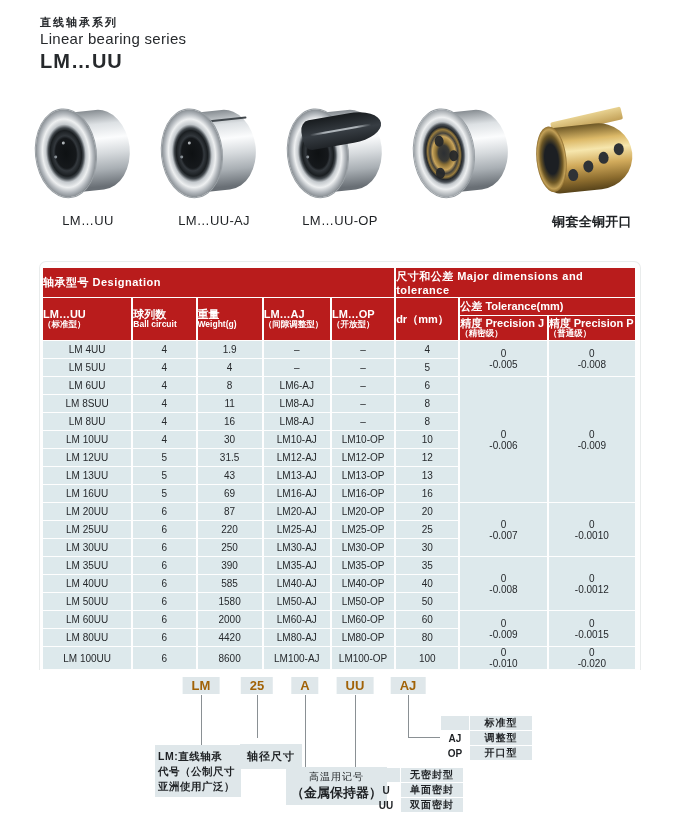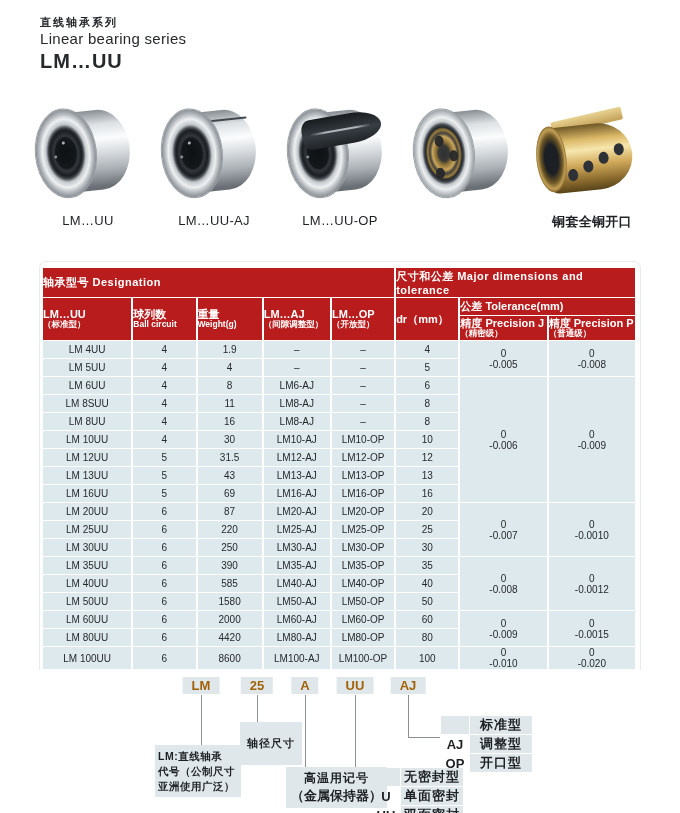--- a/index.html
+++ b/index.html
@@ -62,26 +62,26 @@
   td.tol{font-size:10px;line-height:1.5;}
 
   
   .diagram{position:relative;height:155px;margin-top:2px;}
   .code-box{position:absolute;top:5px;transform:translateX(-50%);background:#dfe7ea;
        font-size:13px;font-weight:bold;padding:1px 9px;color:#a16207;}
   .vline{position:absolute;width:1px;background:#8a9094;}
   .hline{position:absolute;height:1px;background:#8a9094;}
   .note-box{position:absolute;background:#dfe7ea;color:#1e2124;font-weight:bold;}
   .lm-note{left:155px;top:73px;width:80px;padding:4px 3px;font-size:10.5px;line-height:1.4;letter-spacing:.5px;}
-  .shaft-note{left:240px;top:50px;padding:14px 7px;font-size:11px;letter-spacing:1px;}
+  .shaft-note{left:240px;top:72px;padding:5px 7px;font-size:11px;letter-spacing:1px;}
   .ht-note{left:286px;top:95px;padding:3px 5px;text-align:center;}
-  .ht-main{font-size:12px;font-weight:bold;letter-spacing:1px;}
+  .ht-main{font-size:10px;font-weight:normal;letter-spacing:1px;}
   .ht-sub{font-size:13px;font-weight:bold;}
   .mini{position:absolute;border-spacing:1px;border-collapse:separate;}
-  .mini td{font-size:13px;font-weight:bold;color:#1e2124;height:13px;padding:0 2px;text-align:center;}
+  .mini td{font-size:10px;font-weight:bold;color:#1e2124;height:13px;padding:0 2px;text-align:center;}
   .mini td.key{width:24px;background:transparent;}
   .mini td.key.blank{background:#dfe7ea;}
   .mini td.val{width:58px;background:#dfe7ea;letter-spacing:1px;}
   .type-table{left:440px;top:43px;}
   .seal-table{left:371px;top:95px;}
 </style>
 </head>
 <body>
 
 <div class="titles">

